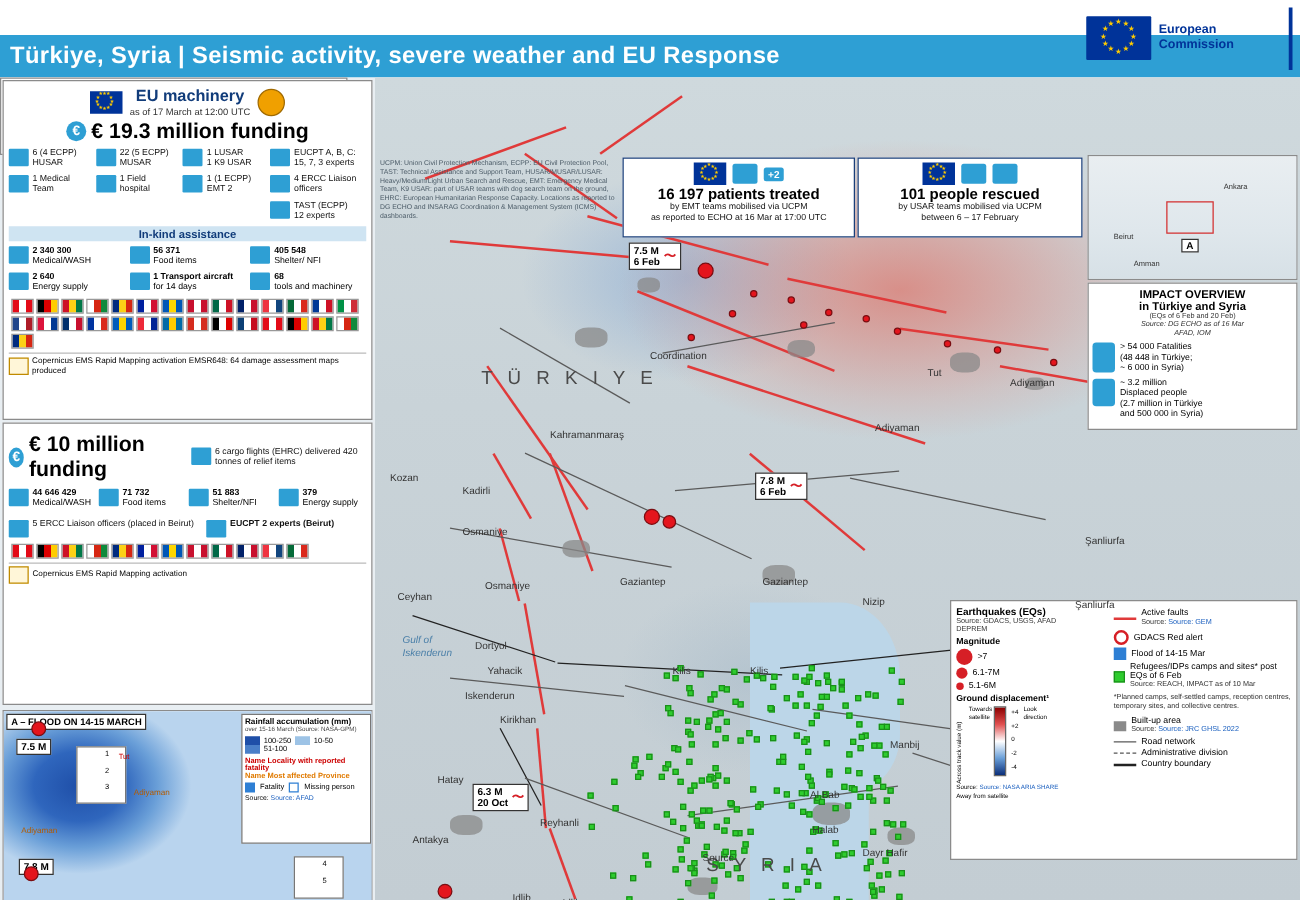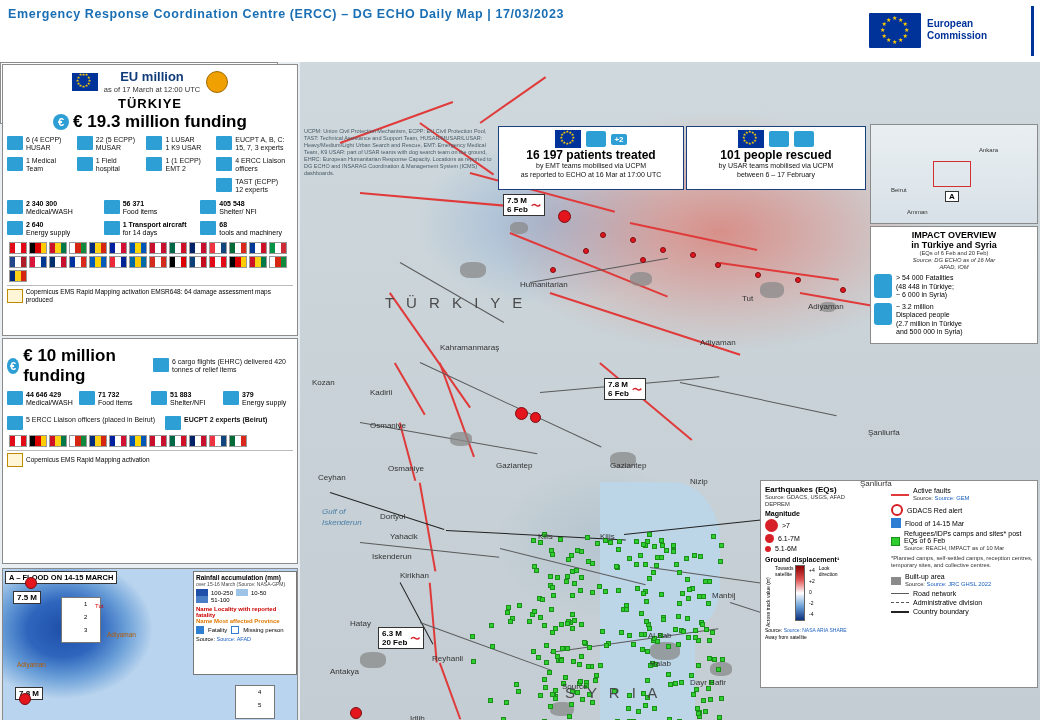--- a/index.html
+++ b/index.html
@@ -145,21 +145,21 @@
   .fault { position:absolute; background:#e03a3a; height:1.5px; transform-origin:left center; }
   .road { position:absolute; background:#5a5a5a; height:1px; transform-origin:left center; }
   .border-line { position:absolute; background:#222; height:1.2px; transform-origin:left center; }
   .builtup { position:absolute; background:#8a8a8a; border-radius:40%; opacity:.75; }
 </style>
 </head>
 <body>
 
 <div class="page">
 
-  <div class="hdr-top">Emergency  Response  Coordination  Centre (ERCC)  –  DG  ECHO  Daily  Map  |  17/03/2023</div>
+  <div class="hdr-band">Türkiye, Syria | Seismic activity, severe weather and EU Response</div>
   <div class="ec-logo">
     <div class="ec-flag" id="euflag1">
         <span class="star" style="left: 23px; top: 2.5px;">★</span>
         <span class="star" style="left: 29px; top: 4.1077px;">★</span>
         <span class="star" style="left: 33.3923px; top: 8.5px;">★</span>
         <span class="star" style="left: 35px; top: 14.5px;">★</span>
         <span class="star" style="left: 33.3923px; top: 20.5px;">★</span>
         <span class="star" style="left: 29px; top: 24.8923px;">★</span>
         <span class="star" style="left: 23px; top: 26.5px;">★</span>
         <span class="star" style="left: 17px; top: 24.8923px;">★</span>
@@ -498,45 +498,44 @@
     <div class="mlabel big" style="left:385px; top:232px;">T Ü R K I Y E</div>
     <div class="mlabel big" style="left:565px; top:622px;">S Y R I A</div>
     <div class="mlabel" style="left:322px; top:444px; font-style:italic; color:#4a7fa8; line-height:11px; white-space:pre;">Gulf of
 Iskenderun</div>
 
     <div class="eqcall" style="left:503px; top:132px; white-space:pre;"><span>7.5 M
 6 Feb</span><span class="wave">〜</span></div>
     <div class="eqcall" style="left:604px; top:316px; white-space:pre;"><span>7.8 M
 6 Feb</span><span class="wave">〜</span></div>
     <div class="eqcall" style="left:378px; top:565px; white-space:pre;"><span>6.3 M
-20 Feb</span><span class="wave">〜</span></div>
+20 Oct</span><span class="wave">〜</span></div>
 
     <div class="panel" id="eu-response">
       <div style="display:flex; align-items:center; justify-content:center; gap:6px;">
         <div class="mini-flag" id="euflag2">
             <span class="star" style="left: 10px; top: 0px;">★</span>
             <span class="star" style="left: 13px; top: 0.803848px;">★</span>
             <span class="star" style="left: 15.1962px; top: 3px;">★</span>
             <span class="star" style="left: 16px; top: 6px;">★</span>
             <span class="star" style="left: 15.1962px; top: 9px;">★</span>
             <span class="star" style="left: 13px; top: 11.1962px;">★</span>
             <span class="star" style="left: 10px; top: 12px;">★</span>
             <span class="star" style="left: 7px; top: 11.1962px;">★</span>
             <span class="star" style="left: 4.80385px; top: 9px;">★</span>
             <span class="star" style="left: 4px; top: 6px;">★</span>
             <span class="star" style="left: 4.80385px; top: 3px;">★</span>
             <span class="star" style="left: 7px; top: 0.803848px;">★</span>
           </div>
         <div>
-          <div class="eu-title">EU million</div>
+          <div class="eu-title">EU machinery</div>
           <div class="eu-sub">as of 17 March at 12:00 UTC</div>
         </div>
         <div style="width:22px;height:22px;border-radius:50%;background:#f0a000;border:1px solid #a06a00;"></div>
       </div>
-      <div class="sect-title">TÜRKIYE</div>
       <div class="fund-row">
         <div class="euro-badge">€</div>
         <div class="fund-txt">€ 19.3 million funding</div>
       </div>
 
       <div style="display:grid; grid-template-columns:1fr 1fr 1fr 1.15fr; gap:1px 3px; margin-top:2px;">
         <div class="item">
             <span class="ic"></span>
             <span class="itxt" style="white-space:pre-line">6 (4 ECPP)
 HUSAR</span>
@@ -581,20 +580,21 @@
         <div></div>
           <div></div>
           <div></div>
         <div class="item">
             <span class="ic"></span>
             <span class="itxt" style="white-space:pre-line">TAST (ECPP)
 12 experts</span>
           </div>
       </div>
 
+      <div class="bluebar">In-kind assistance</div>
       <div style="display:grid; grid-template-columns:1fr 1fr 1fr; gap:1px 4px; margin-top:2px;">
         <div class="item">
             <span class="ic"></span>
             <span class="kin"><b>2 340 300</b><br><span>Medical/WASH</span></span>
           </div>
         <div class="item">
             <span class="ic"></span>
             <span class="kin"><b>56 371</b><br><span>Food items</span></span>
           </div>
         <div class="item">
@@ -925,21 +925,21 @@
               <span>Country boundary</span>
             </div>
         </div>
       </div>
     </div>
 
     <div id="footnote">
       <span>¹Surface displacements map, in the radar line-of-sight, caused by the 7.8M and 7.5M earthquakes based on synthetic aperture radar (SAR) image from the Copernicus Sentinel-1 satellites acquired on 10/02/2023, operated by the European Space Agency (ESA). Color scale of -4 m to 4 m (dark blue to dark red) shows the across-track (roughly east) displacement. More info on this link.</span>
     </div>
 
-  <div class="mlabel city" style="left: 520px; top: 218px;">Humanitarian</div>
+  <div class="mlabel city" style="left: 520px; top: 218px;">Coordination</div>
       <div class="mlabel city" style="left: 440px; top: 281px;">Kahramanmaraş</div>
       <div class="mlabel city" style="left: 700px; top: 276px;">Adiyaman</div>
       <div class="mlabel city" style="left: 808px; top: 240px;">Adiyaman</div>
       <div class="mlabel city" style="left: 742px; top: 232px;">Tut</div>
       <div class="mlabel city" style="left: 312px; top: 316px;">Kozan</div>
       <div class="mlabel city" style="left: 370px; top: 326px;">Kadirli</div>
       <div class="mlabel city" style="left: 868px; top: 366px;">Şanliurfa</div>
       <div class="mlabel city" style="left: 860px; top: 417px;">Şanliurfa</div>
       <div class="mlabel city" style="left: 370px; top: 359px;">Osmaniye</div>
       <div class="mlabel city" style="left: 388px; top: 402px;">Osmaniye</div>

